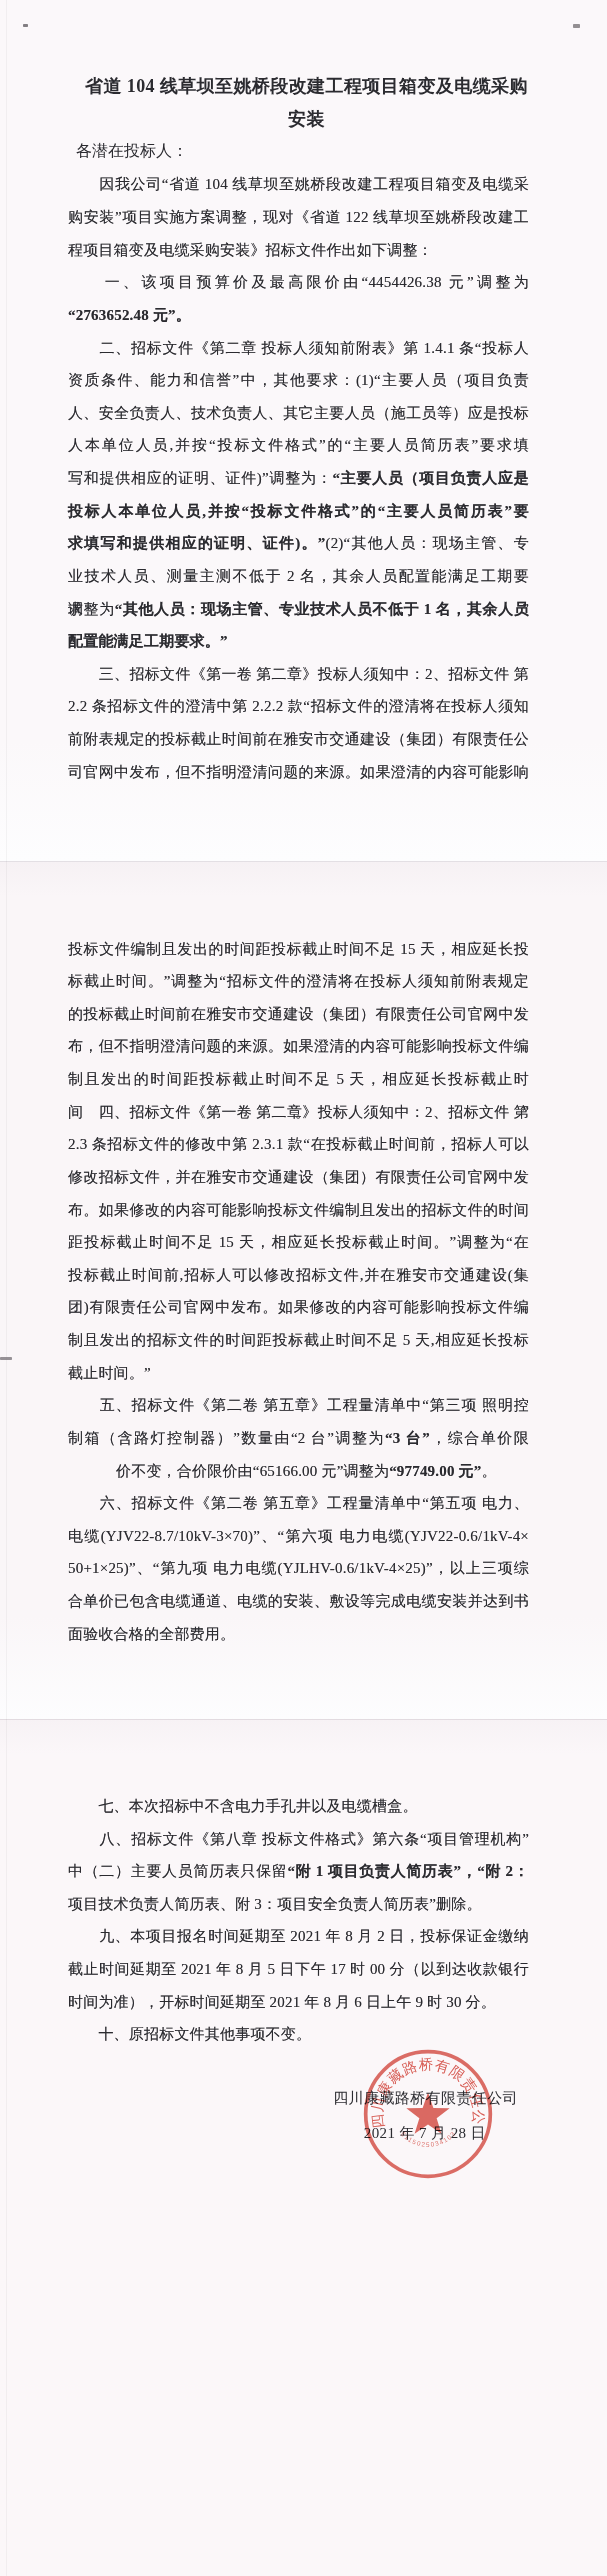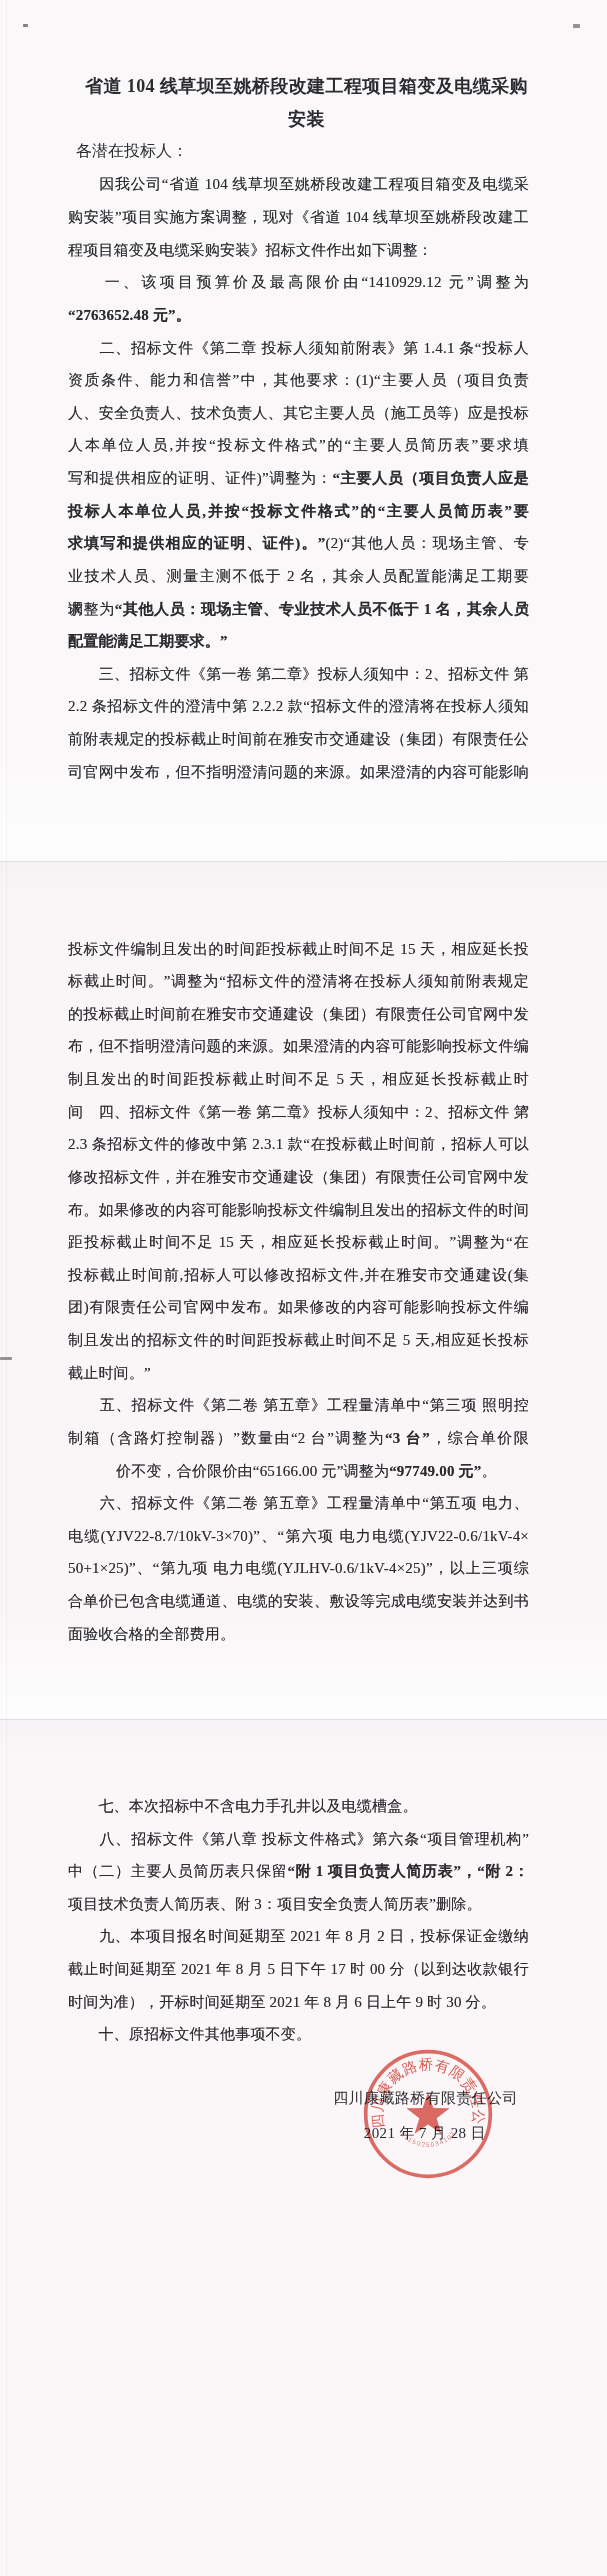--- a/index.html
+++ b/index.html
@@ -55,23 +55,23 @@
   <div id="edgeL"></div>
   <div class="speck" id="sp1"></div>
   <div class="speck" id="sp2"></div>
   <div class="speck" id="sp3"></div>
 
   <div class="title" id="title1">省道 104 线草坝至姚桥段改建工程项目箱变及电缆采购安装</div>
   <div class="salut">各潜在投标人：</div>
 
   <div id="body-lines">
       <div class="line" style="top: 168px;"><span>　　因我公司“省道 104 线草坝至姚桥段改建工程项目箱变及电缆采</span></div>
-      <div class="line" style="top: 201px;"><span>购安装”项目实施方案调整，现对《省道 104 线草坝至姚桥段改建工</span></div>
+      <div class="line" style="top: 201px;"><span>购安装”项目实施方案调整，现对《省道 122 线草坝至姚桥段改建工</span></div>
       <div class="line end" style="top: 234px;"><span>程项目箱变及电缆采购安装》招标文件作出如下调整：</span></div>
-      <div class="line" style="top: 266px;"><span>　　一、该项目预算价及最高限价由“1410929.12 元”调整为</span></div>
+      <div class="line" style="top: 266px;"><span>　　一、该项目预算价及最高限价由“4454426.38 元”调整为</span></div>
       <div class="line end" style="top: 299px;"><span class="b">“2763652.48 元”。</span></div>
       <div class="line" style="top: 332px;"><span>　　二、招标文件《第二章 投标人须知前附表》第 1.4.1 条“投标人</span></div>
       <div class="line" style="top: 364px;"><span>资质条件、能力和信誉”中，其他要求：(1)“主要人员（项目负责</span></div>
       <div class="line" style="top: 397px;"><span>人、安全负责人、技术负责人、其它主要人员（施工员等）应是投标</span></div>
       <div class="line" style="top: 429px;"><span>人本单位人员,并按“投标文件格式”的“主要人员简历表”要求填</span></div>
       <div class="line" style="top: 462px;"><span>写和提供相应的证明、证件)”调整为：</span><span class="b">“主要人员（项目负责人应是</span></div>
       <div class="line" style="top: 495px;"><span class="b">投标人本单位人员,并按“投标文件格式”的“主要人员简历表”要</span></div>
       <div class="line" style="top: 527px;"><span class="b">求填写和提供相应的证明、证件)。”</span><span>(2)“其他人员：现场主管、专</span></div>
       <div class="line" style="top: 560px;"><span>业技术人员、测量主测不低于 2 名，其余人员配置能满足工期要求。”</span></div>
       <div class="line" style="top: 593px;"><span>调整为</span><span class="b">“其他人员：现场主管、专业技术人员不低于 1 名，其余人员</span></div>

